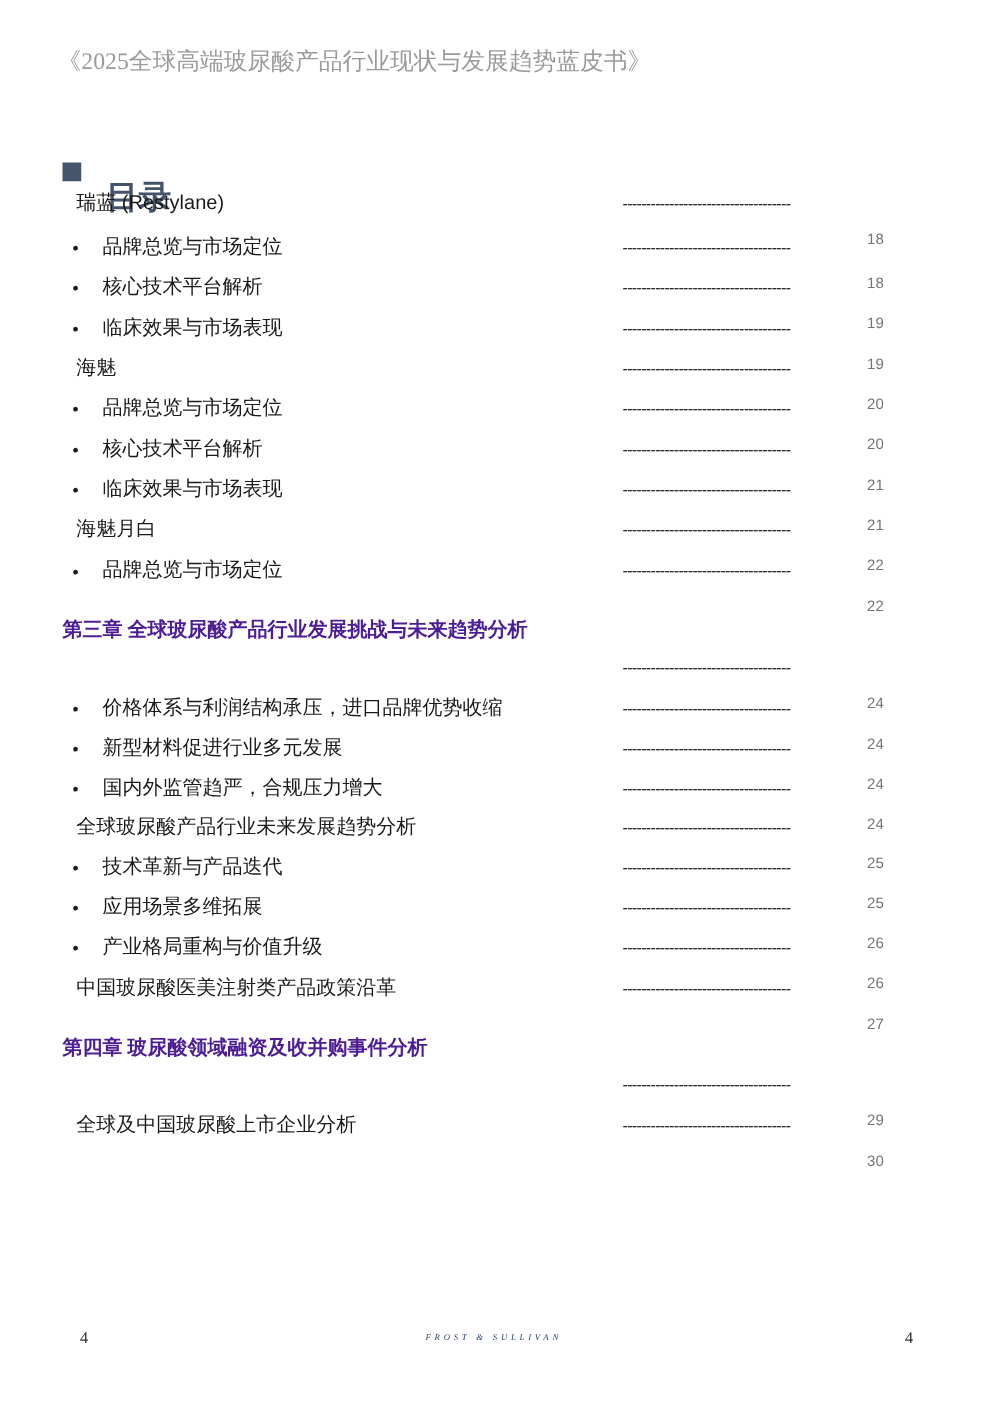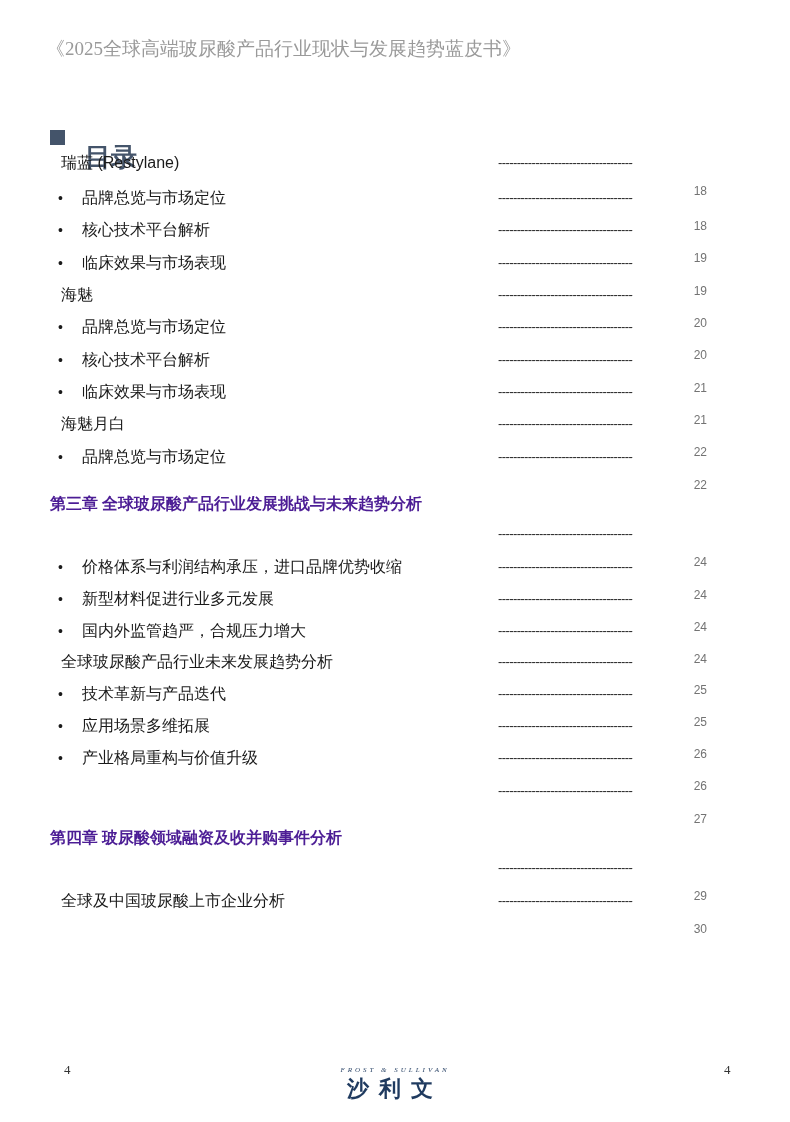--- a/index.html
+++ b/index.html
@@ -136,34 +136,34 @@
     <span class="dots">------------------------------------</span>
     <span class="page">26</span>
   </div>
   <div class="row l2" style="top:746px">
     <span class="bullet">•</span>
     <span class="label">产业格局重构与价值升级</span>
     <span class="dots">------------------------------------</span>
     <span class="page">26</span>
   </div>
   <div class="row l1" style="top:779px">
+    <span class="label">中国玻尿酸医美注射类产品政策沿革</span>
     <span class="dots">------------------------------------</span>
     <span class="page">27</span>
   </div>
 
   <div class="chapter" style="top:828px">第四章 玻尿酸领域融资及收并购事件分析</div>
   <div class="row l1" style="top:856px">
     <span class="dots">------------------------------------</span>
     <span class="page">29</span>
   </div>
   <div class="row l1" style="top:889px">
     <span class="label">全球及中国玻尿酸上市企业分析</span>
     <span class="dots">------------------------------------</span>
     <span class="page">30</span>
   </div>
 </div>
 
 <div class="footer-num" style="left:64px">4</div>
 <div class="footer-num" style="left:724px">4</div>
 <div class="logo">
   <div class="en">FROST &amp; SULLIVAN</div>
-  <div class="cn">沙利文</div>
 </div>
 
 </body></html>

